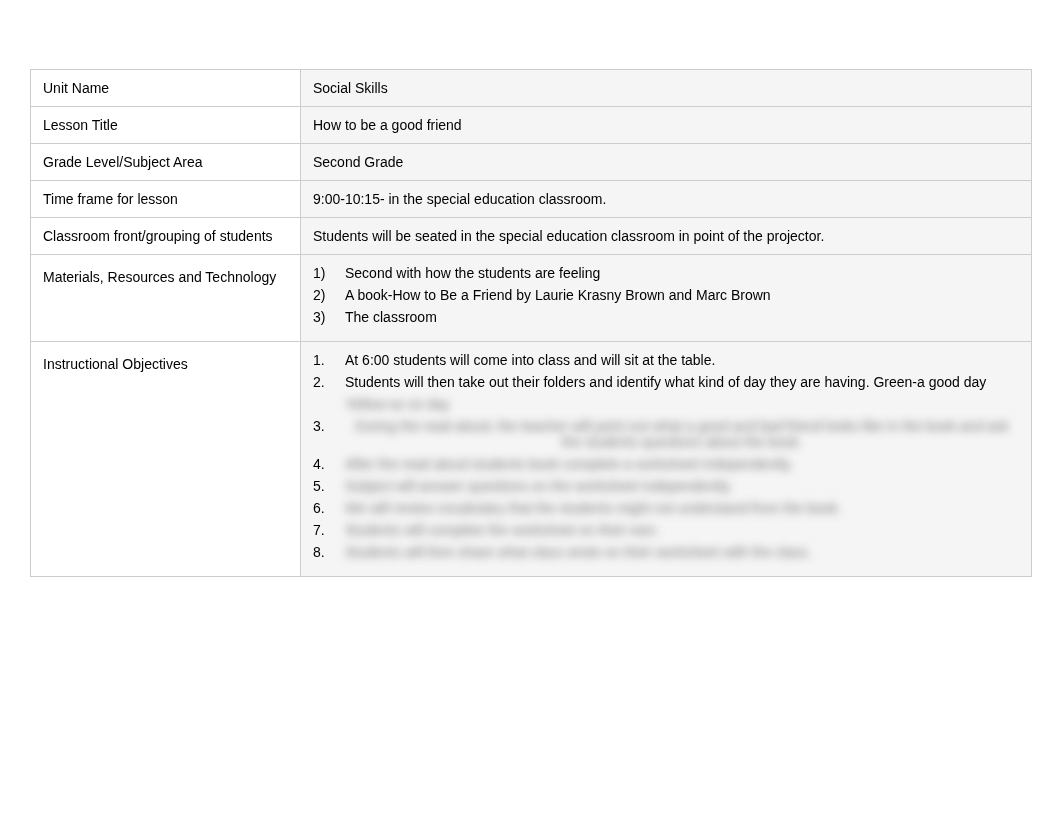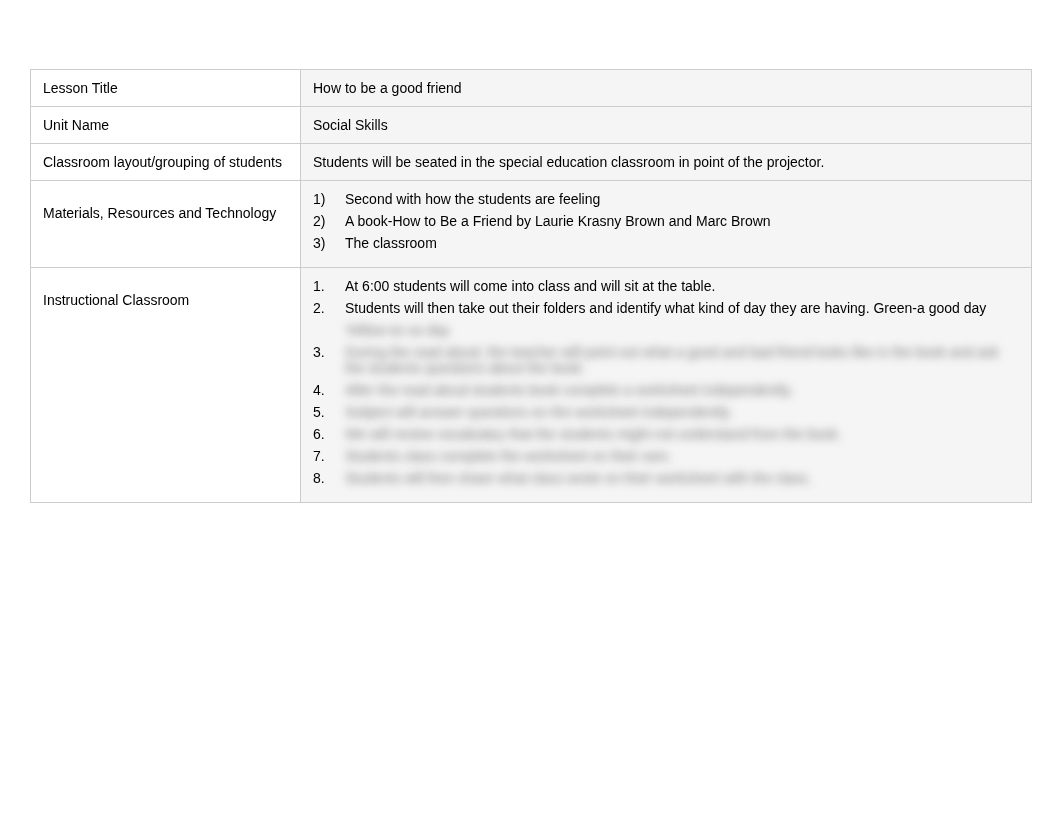--- a/index.html
+++ b/index.html
@@ -49,77 +49,86 @@
 
     .lesson-table td:last-child {
       background: #f5f5f5;
       border-right: none;
     }
 
     .blurred-text {
       color: transparent;
       text-shadow: 0 0 8px rgba(0,0,0,0.5);
       user-select: none;
+      text-align: center;
     }
 
     .list-item {
       margin-bottom: 6px;
       display: flex;
       gap: 8px;
     }
 
     .list-num {
       min-width: 24px;
     }
 
     .tall-row td:first-child {
       vertical-align: top;
-      padding-top: 24px;
+      padding-top: 14px;
     }
   </style>
 </head>
 <body>
 
 <div class="name-header">
   <span></span>&nbsp;<span></span>
 </div>
 
 <table class="lesson-table">
   <tbody id="main-rows">
   <tr>
+        <td>Unit Name</td>
+        <td>Social Skills</td>
+      </tr>
+      <tr>
         <td>Lesson Title</td>
         <td>How to be a good friend</td>
       </tr>
       <tr>
-        <td>Unit Name</td>
-        <td>Social Skills</td>
+        <td>Grade Level/Subject Area</td>
+        <td>Second Grade</td>
       </tr>
       <tr>
-        <td>Classroom layout/grouping of students</td>
+        <td>Time frame for lesson</td>
+        <td>9:00-10:15- in the special education classroom.</td>
+      </tr>
+      <tr>
+        <td>Classroom front/grouping of students</td>
         <td>Students will be seated in the special education classroom in point of the projector.</td>
       </tr>
       <tr class="tall-row">
         <td>Materials, Resources and Technology</td>
         <td>
           <div class="list-item">
             <span class="list-num">1)</span>
             <span>Second with how the students are feeling</span>
           </div>
           <div class="list-item">
             <span class="list-num">2)</span>
             <span>A book-How to Be a Friend by Laurie Krasny Brown and Marc Brown</span>
           </div>
           <div class="list-item">
             <span class="list-num">3)</span>
             <span>The classroom</span>
           </div>
         </td>
       </tr>
       <tr class="tall-row">
-        <td>Instructional Classroom</td>
+        <td>Instructional Objectives</td>
         <td>
           <div class="list-item">
             <span class="list-num">1.</span>
             <span>At 6:00  students will come into class and will sit at the table.</span>
           </div>
           <div class="list-item">
             <span class="list-num">2.</span>
             <span>Students will then take out their folders and identify what kind of day they are having. Green-a good day</span>
           </div>
           <div class="list-item">
@@ -137,21 +146,21 @@
           <div class="list-item">
             <span class="list-num">5.</span>
             <span class="blurred-text">Subject will answer questions on the worksheet independently.</span>
           </div>
           <div class="list-item">
             <span class="list-num">6.</span>
             <span class="blurred-text">We will review vocabulary that the students might not understand from the book.</span>
           </div>
           <div class="list-item">
             <span class="list-num">7.</span>
-            <span class="blurred-text">Students class complete the worksheet on their own.</span>
+            <span class="blurred-text">Students will complete the worksheet on their own.</span>
           </div>
           <div class="list-item">
             <span class="list-num">8.</span>
             <span class="blurred-text">Students will then share what class wrote on their worksheet with the class.</span>
           </div>
         </td>
       </tr>
     </tbody>
 </table>
 

